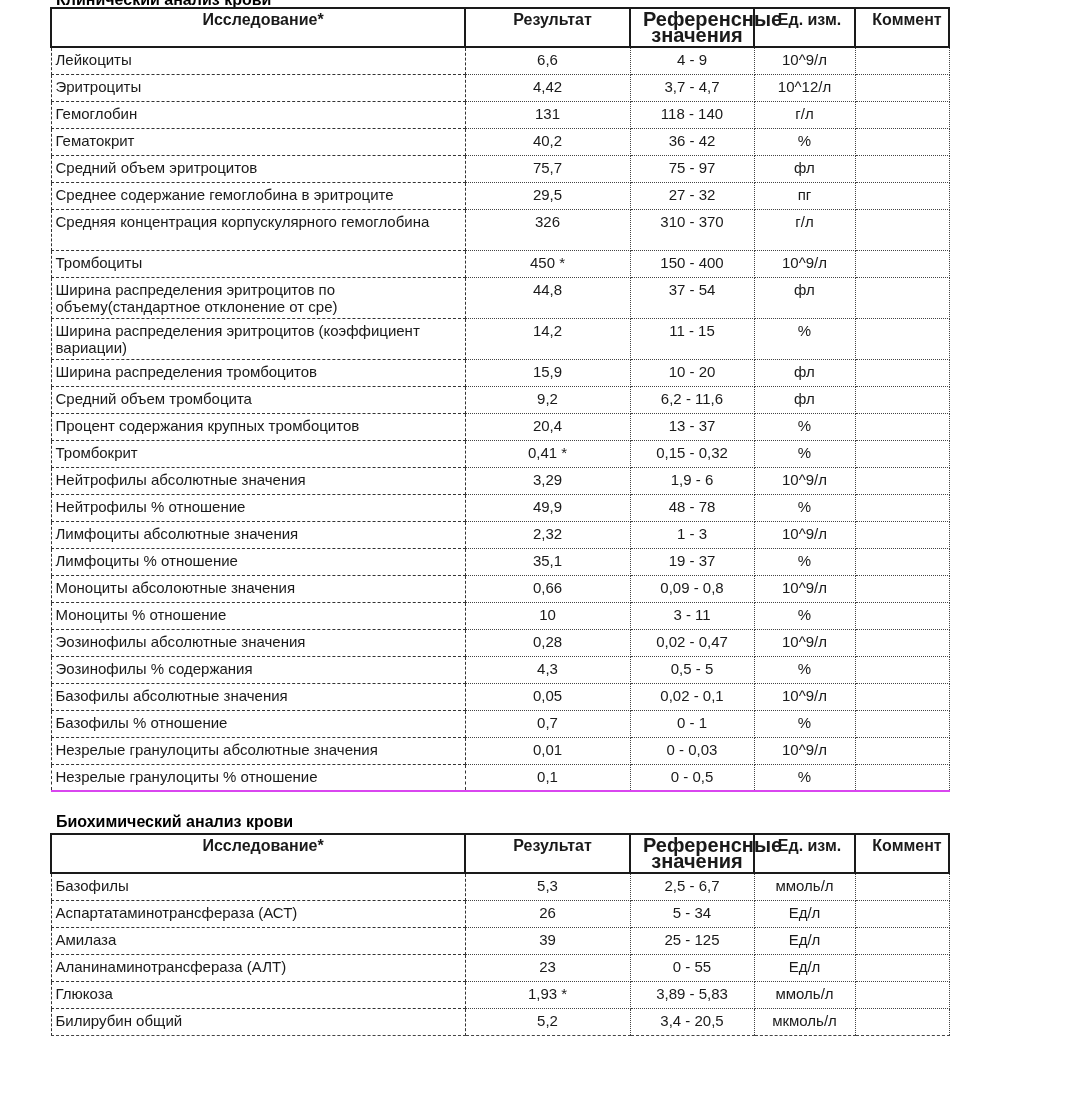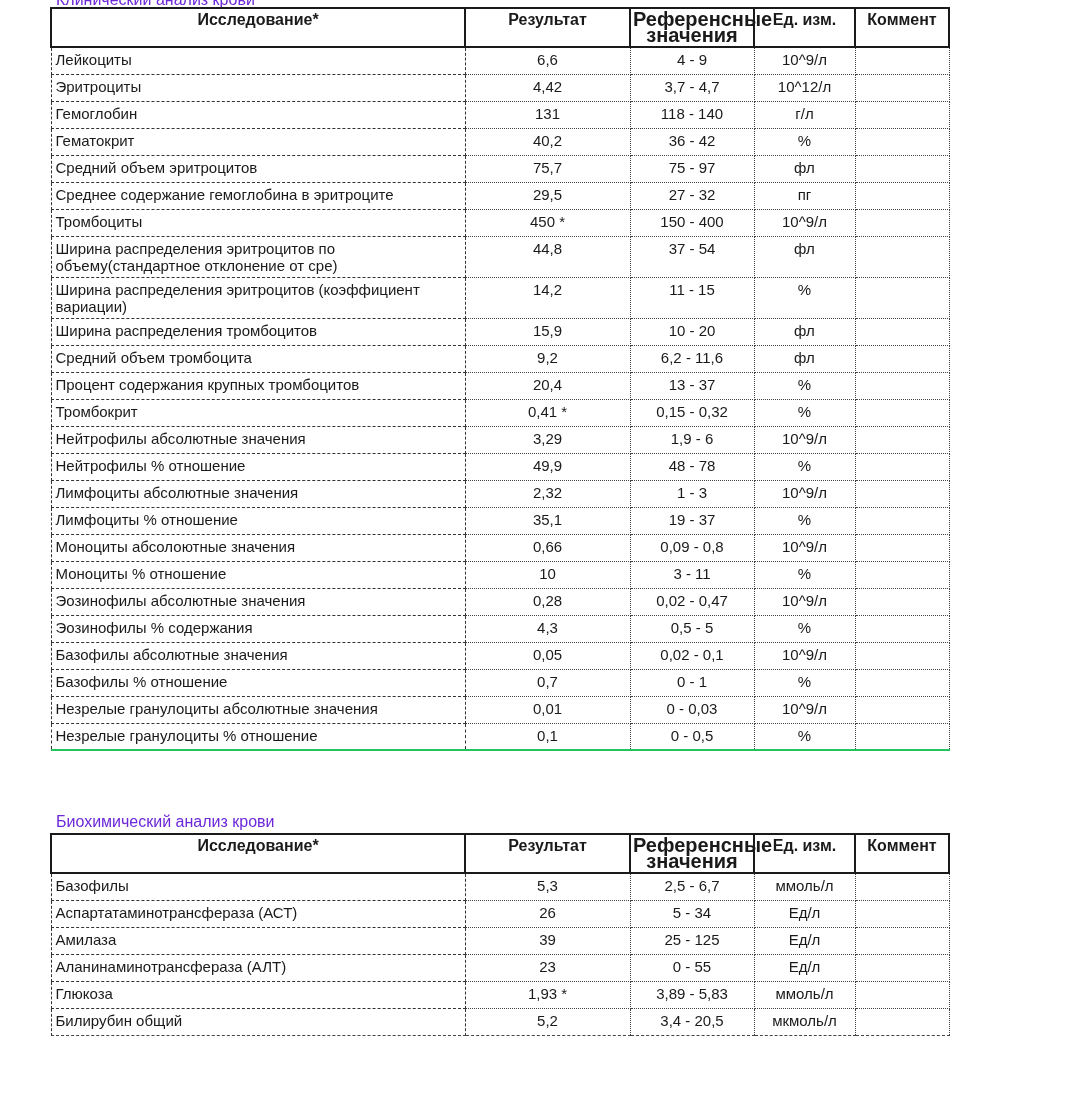--- a/index.html
+++ b/index.html
@@ -1,35 +1,35 @@
 <!DOCTYPE html>
 <html><head>
 <meta charset="utf-8">
 <style>
   html, body { margin:0; padding:0; background:#ffffff; }
   body { width:1080px; height:1095px; position:relative; overflow:hidden;
          font-family:"Liberation Sans", sans-serif; color:#1a1a1a; }
-  .section-title { position:absolute; left:56px; font-weight:normal; font-size:16px; color:#6d28d9; }
+  .section-title { position:absolute; left:56px; font-weight:bold; font-size:16px; color:#000000; }
   #title1 { top:-9px; }
   #title2 { top:813px; }
   table.lab { position:absolute; left:50px; width:898px; border-collapse:collapse; table-layout:fixed; font-size:15px; }
   #t1 { top:7px; }
   #t2 { top:833px; }
   table.lab col.c1 { width:414px; }
   table.lab col.c2 { width:165px; }
   table.lab col.c3 { width:124px; }
   table.lab col.c4 { width:101px; }
   table.lab col.c5 { width:94px; }
-  table.lab thead th { border:2px solid #1a1a1a; font-weight:bold; font-size:16px; vertical-align:top; padding:2px 2px 0 2px; height:39px; box-sizing:border-box; text-align:center; }
+  table.lab thead th { border:2px solid #1a1a1a; font-weight:bold; font-size:16px; vertical-align:top; padding:2px 2px 0 12px; height:39px; box-sizing:border-box; text-align:center; }
   table.lab thead th.ref { font-size:20px; line-height:16px; }
   table.lab tbody td { padding:0 4px; height:27px; line-height:17px; vertical-align:top; padding-top:3px; box-sizing:border-box; }
   table.lab tbody td.name { text-align:left; border-left:1px dashed #333; border-bottom:1px dashed #333; border-right:1px dashed #333; }
   table.lab tbody td.val { text-align:center; border-bottom:1px dotted #444; border-right:1px dotted #444; }
   table.lab tbody tr.two td { height:41px; }
-  table.lab tbody tr:last-child td { border-bottom:2px solid #22c55e; }
+  table.lab tbody tr:last-child td { border-bottom:2px solid #d946ef; }
   #t2 tbody tr:last-child td { border-bottom:1px dashed #444; }
 </style>
 </head>
 <body>
 
 <div class="section-title" id="title1">Клинический анализ крови</div>
 <table class="lab" id="t1">
   <colgroup>
       <col class="c1">
       <col class="c2">
@@ -82,20 +82,27 @@
         <td class="val">фл</td>
         <td class="val"></td>
       </tr>
       <tr>
         <td class="name">Среднее содержание гемоглобина в эритроците</td>
         <td class="val">29,5</td>
         <td class="val">27 - 32</td>
         <td class="val">пг</td>
         <td class="val"></td>
       </tr>
+      <tr class="two">
+        <td class="name">Средняя концентрация корпускулярного гемоглобина</td>
+        <td class="val">326</td>
+        <td class="val">310 - 370</td>
+        <td class="val">г/л</td>
+        <td class="val"></td>
+      </tr>
       <tr>
         <td class="name">Тромбоциты</td>
         <td class="val">450 *</td>
         <td class="val">150 - 400</td>
         <td class="val">10^9/л</td>
         <td class="val"></td>
       </tr>
       <tr class="two">
         <td class="name">Ширина распределения эритроцитов по объему(стандартное отклонение от сре)</td>
         <td class="val">44,8</td>

